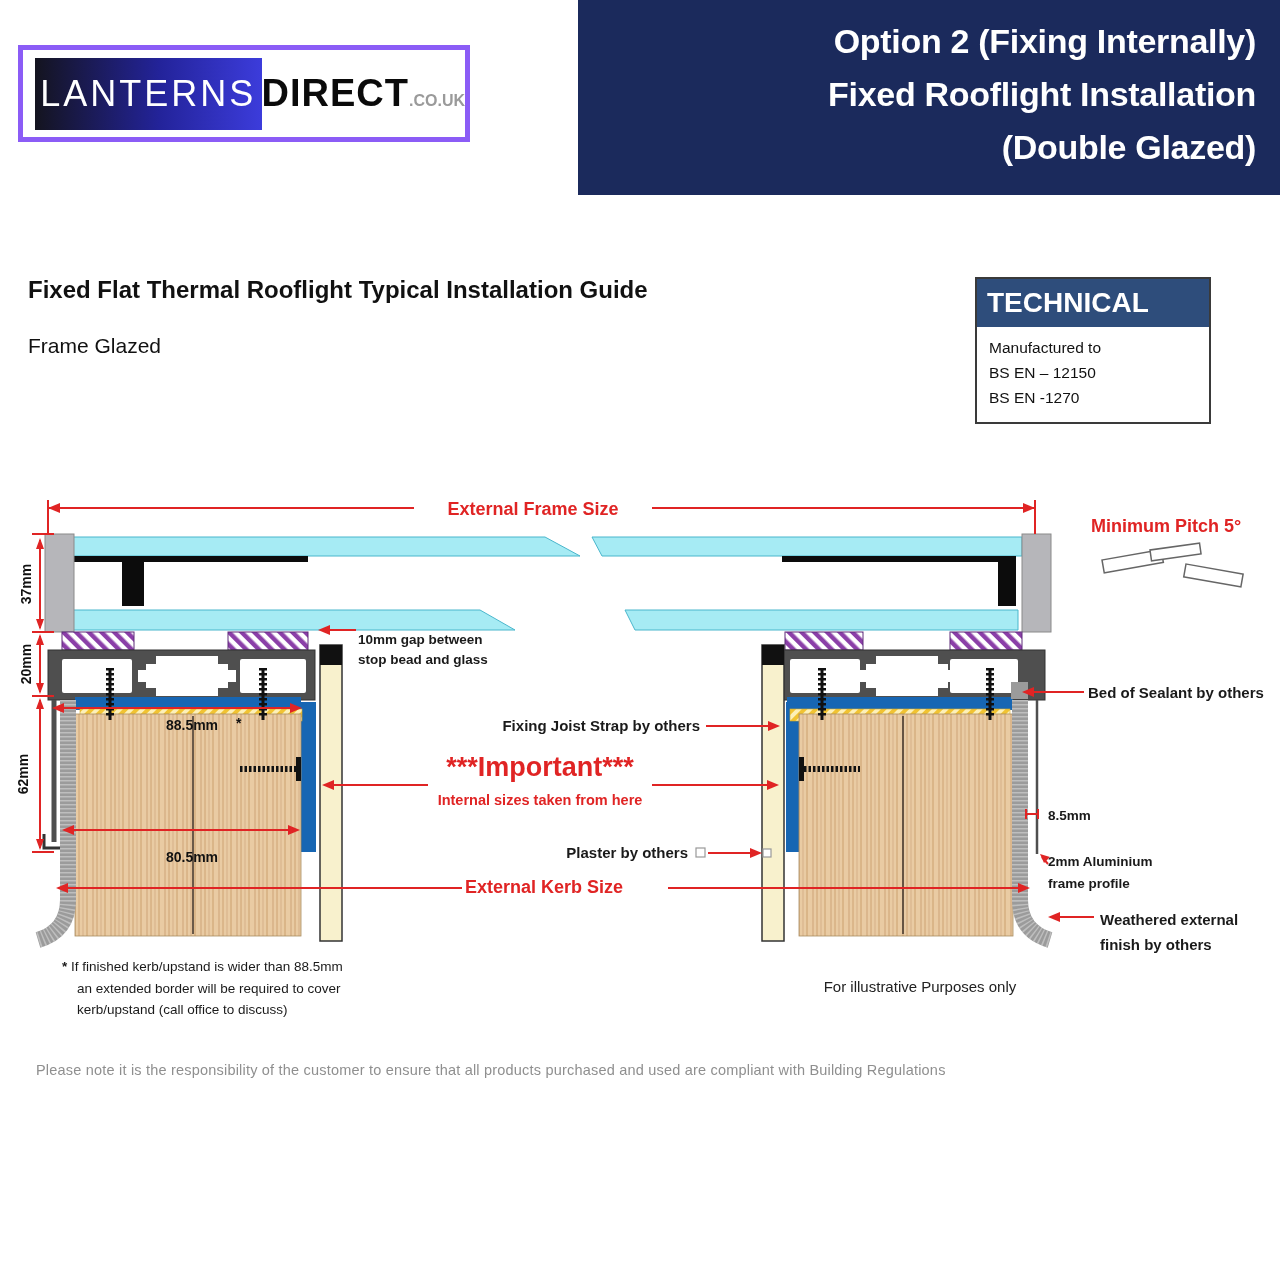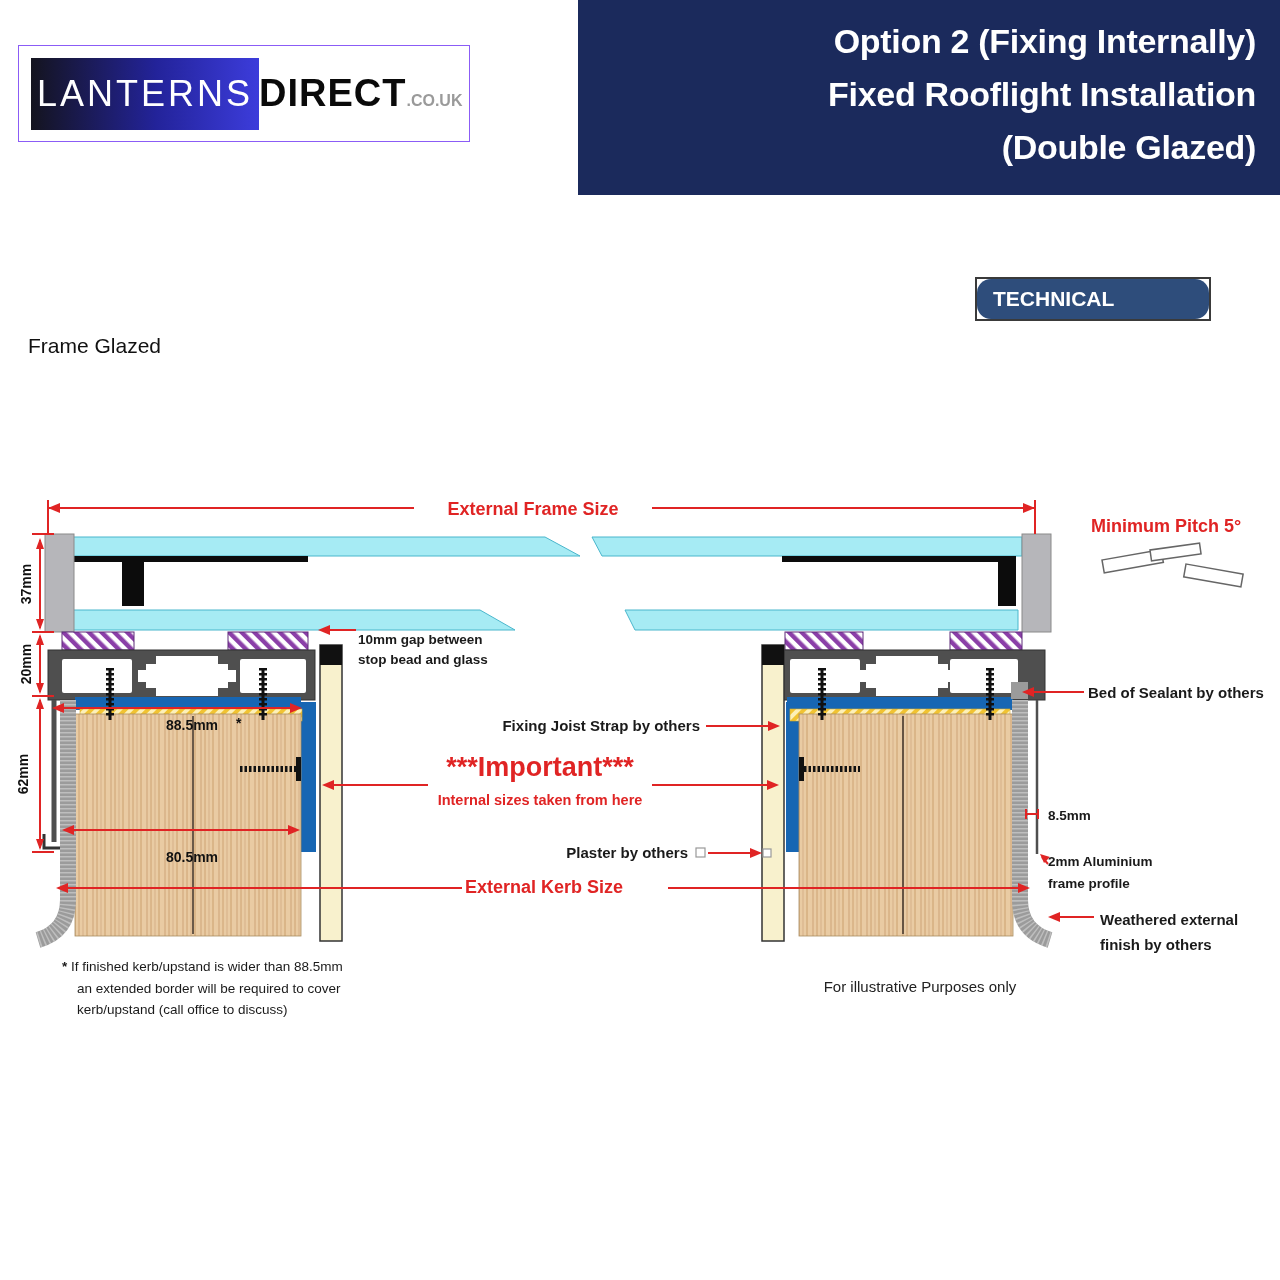--- a/index.html
+++ b/index.html
@@ -7,34 +7,34 @@
           font-family:"Liberation Sans",sans-serif;overflow:hidden;}
 
   
   .banner{position:absolute;left:578px;top:0;width:702px;height:195px;
           background:#1b2a5c;color:#fff;text-align:right;
           padding:15px 24px 0 0;box-sizing:border-box;}
   .banner div{font-size:34px;font-weight:600;line-height:53px;letter-spacing:-0.3px;}
 
   
   .logo{position:absolute;left:18px;top:45px;width:452px;height:97px;
-        border:1px solid #8b5cf6;background:#fff;display:flex;align-items:center;box-sizing:border-box;}
+        border:5px solid #8b5cf6;background:#fff;display:flex;align-items:center;box-sizing:border-box;}
   .logo-grad{margin-left:12px;width:228px;height:72px;
              background:linear-gradient(90deg,#14141f 0%,#23239a 55%,#3c3cdb 100%);
              display:flex;align-items:center;justify-content:center;}
   .logo-grad span{color:#fff;font-size:36px;font-weight:400;letter-spacing:3px;}
   .logo-direct{color:#0a0a0a;font-size:38px;font-weight:800;letter-spacing:1px;margin-left:0;}
   .logo-tld{color:#9a9a9a;font-size:16px;font-weight:700;margin-top:14px;}
 
   .title{position:absolute;left:28px;top:276px;font-size:24px;font-weight:700;color:#111;}
   .subtitle{position:absolute;left:28px;top:334px;font-size:21px;font-weight:400;color:#111;}
 
   
   .tech{position:absolute;left:975px;top:277px;width:236px;border:2px solid #3a3a3a;box-sizing:border-box;background:#fff;}
-  .tech-header{background:#2e4d7b;color:#fff;font-size:21px;font-weight:700;padding:8px 16px;border-radius:14px;}
+  .tech-header{background:#2e4d7b;color:#fff;font-size:28px;font-weight:700;padding:8px 10px;}
   .tech-body{padding:8px 12px 12px 12px;font-size:15.5px;color:#111;line-height:1.62;}
 
   .drawing{position:absolute;left:0;top:470px;}
 
   
   .footnote{position:absolute;left:62px;top:956px;font-size:13.5px;color:#1a1a1a;line-height:1.6;}
   .footnote .fn-ind{padding-left:15px;}
   .fn-star{font-weight:700;}
   .bottom-note{position:absolute;left:36px;top:1062px;width:1050px;
                font-size:14.5px;color:#8f8f8f;letter-spacing:0.2px;}
@@ -61,24 +61,30 @@
   </div>
 
   <div class="logo">
     <div class="logo-grad">
       <span>LANTERNS</span>
     </div>
     <span class="logo-direct">DIRECT</span>
     <span class="logo-tld">.CO.UK</span>
   </div>
 
+  <div class="title">Fixed Flat Thermal Rooflight Typical Installation Guide</div>
   <div class="subtitle">Frame Glazed</div>
 
   <div class="tech">
     <div class="tech-header">TECHNICAL</div>
+    <div class="tech-body">
+      <div>Manufactured to</div>
+      <div>BS EN – 12150</div>
+      <div>BS EN -1270</div>
+    </div>
   </div>
 
   <svg class="drawing" width="1280" height="560" viewBox="0 0 1280 560">
     <defs>
       <pattern id="wood" width="18" height="140" patternUnits="userSpaceOnUse">
         <rect width="18" height="140" fill="#e9cba3"></rect>
         <path d="M3,0 V140" stroke="#d8b287" stroke-width="1.6"></path>
         <path d="M7,0 V140" stroke="#c99e6d" stroke-width="0.9"></path>
         <path d="M11,0 V140" stroke="#dfbd95" stroke-width="2"></path>
         <path d="M15,0 V140" stroke="#c3945f" stroke-width="0.8"></path>
@@ -304,14 +310,15 @@
 
   <div class="footnote">
     <div>
       <span class="fn-star">*</span>
       <span>If finished kerb/upstand is wider than 88.5mm</span>
     </div>
     <div class="fn-ind">an extended border will be required to cover</div>
     <div class="fn-ind">kerb/upstand (call office to discuss)</div>
   </div>
 
+  <div class="bottom-note">Please note it is the responsibility of the customer to ensure that all products purchased and used are compliant with Building Regulations</div>
 
 </div>
 
 </body></html>

